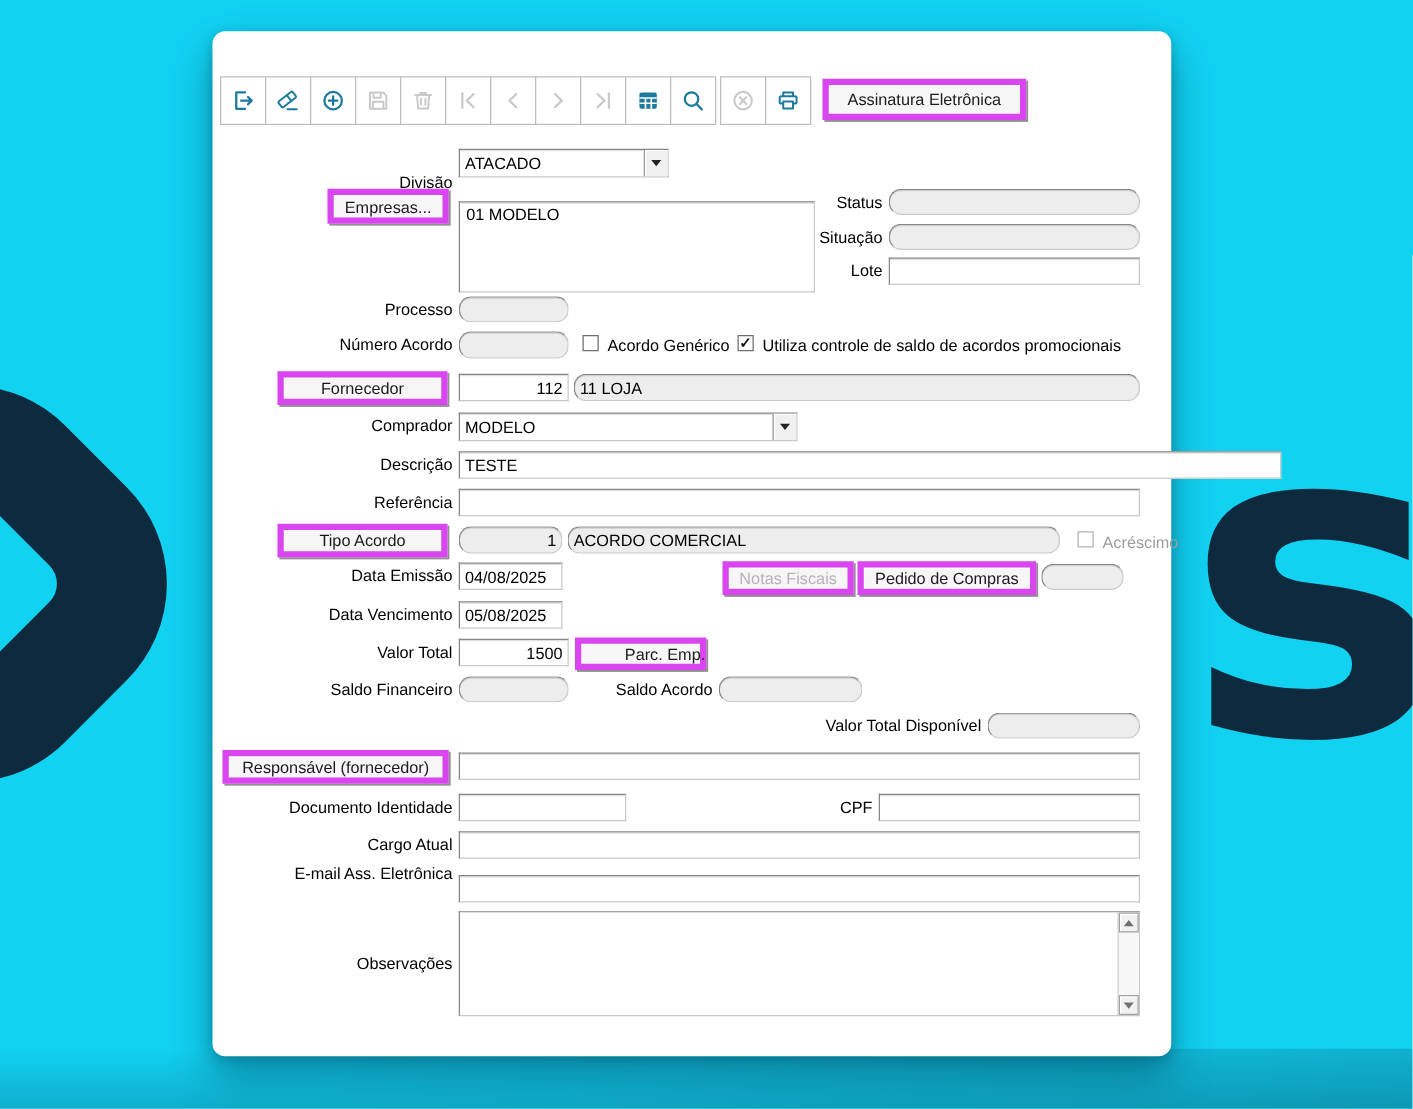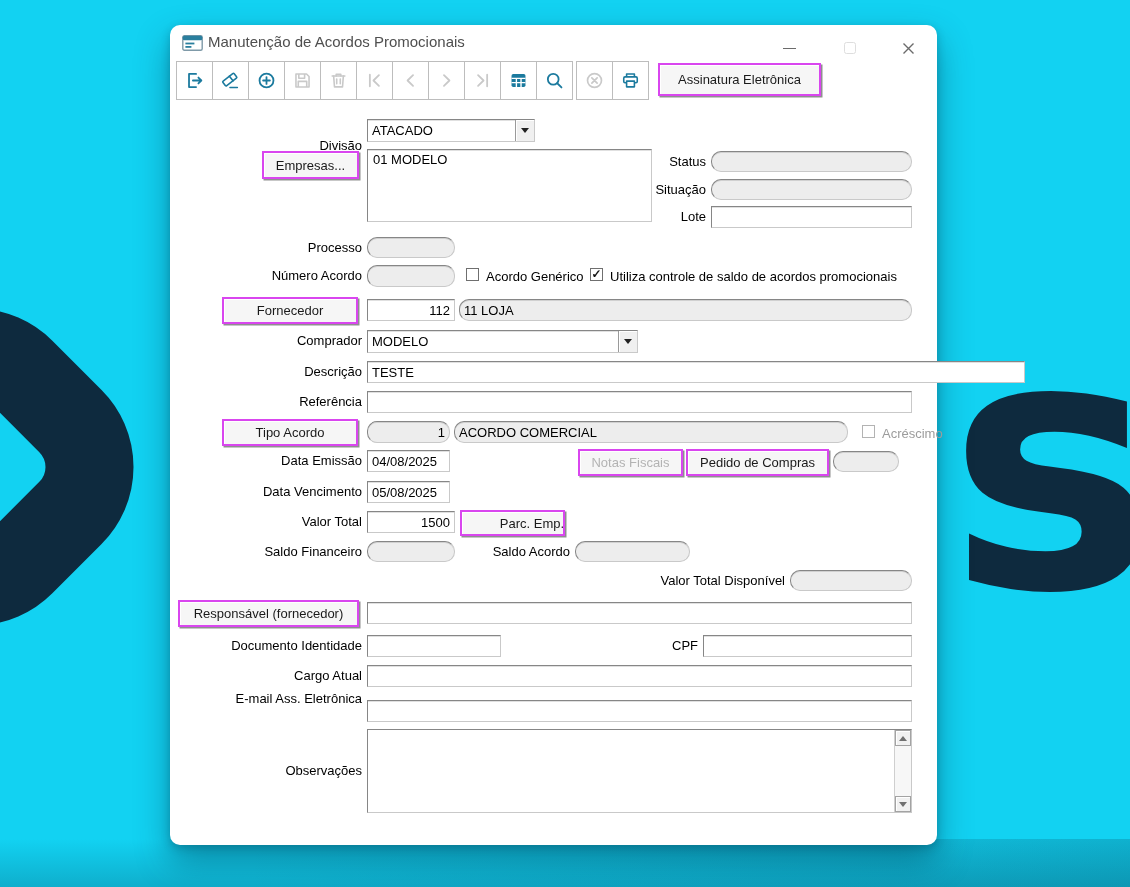--- a/index.html
+++ b/index.html
@@ -33,21 +33,21 @@
 
   .tbtn {
     position:absolute; top:36px; width:37px; height:39px;
     background:#fff; border:1px solid #bdbdbd;
     display:flex; align-items:center; justify-content:center; color:#1b7a9e;
   }
   .tbtn.dis { color:#c9c9c9; }
   .ic { display:block; }
 
   .btn3d {
-    position:absolute; background:#f6f6f6; border:2px solid #d946ef;
+    position:absolute; background:#f6f6f6; border:5px solid #d946ef;
     box-shadow: inset 1px 1px 0 #ffffff, 1.5px 1.5px 0 #8f8f8f;
     font-size:13px; color:#1a1a1a; text-align:center;
     display:flex; align-items:center; justify-content:center; white-space:nowrap;
     font-family:"Liberation Sans", sans-serif;
   }
   .btn3d.dis { color:#b3b3b3; }
 
   .lbl { position:absolute; height:16px; font-size:13px; color:#000; text-align:right; white-space:nowrap; }
   .lbl.dis { color:#9c9c9c; }
 
@@ -103,40 +103,20 @@
 <body>
 
 <svg width="400" height="400" viewBox="0 0 400 400" style="position:absolute; left:-225px; top:267px;">
   <rect x="100" y="100" width="200" height="200" rx="65" fill="none" stroke="#0e2a3e" stroke-width="88" transform="rotate(45 200 200)"></rect>
 </svg>
 <div class="letter-s">s</div>
 <div class="bottom-shade"></div>
 
 <div class="dialog">
 
-  <div class="titlebar">
-    <svg class="ic" style="position:absolute;left:12px;top:10px" width="21" height="16" viewBox="0 0 21 16">
-      <rect x="0.8" y="0.8" width="19.4" height="14.4" rx="1.5" fill="#ffffff" stroke="#7f9aa8" stroke-width="1.4"></rect>
-      <rect x="0.8" y="0.8" width="19.4" height="4.4" rx="1.5" fill="#2a7f9e"></rect>
-      <rect x="3.4" y="7.6" width="9" height="1.8" fill="#2a7f9e"></rect>
-      <rect x="3.4" y="11" width="6" height="1.8" fill="#2a7f9e"></rect>
-    </svg>
-    <div class="title-text">Manutenção de Acordos Promocionais</div>
-    <div class="capbtn" style="left:605px;">
-        <span class="min-glyph"></span>
-      </div>
-    <div class="capbtn" style="left:666px;">
-        <span class="max-glyph"></span>
-      </div>
-    <div class="capbtn" style="left:724px;">
-      <svg width="15" height="15" viewBox="0 0 15 15">
-          <path d="M2.5 2.5 L12.5 12.5 M12.5 2.5 L2.5 12.5" stroke="#6b6b6b" stroke-width="1.4"></path>
-        </svg>
-    </div>
-  </div>
 
   <div class="tbtn" style="left:6px;">
     <svg class="ic" width="19" height="19" viewBox="0 0 18 18" fill="none" stroke="currentColor" stroke-width="1.7" stroke-linecap="round" stroke-linejoin="round">
         <path d="M10.5 2.8 H3.8 v12.4 h6.7"></path>
         <path d="M7.5 9 h8 M12.7 6.2 L15.5 9 l-2.8 2.8"></path>
       </svg>
   </div>
   <div class="tbtn" style="left:42px;">
     <svg class="ic" width="19" height="19" viewBox="0 0 18 18" fill="none" stroke="currentColor" stroke-width="1.5" stroke-linecap="round" stroke-linejoin="round">
         <g transform="rotate(-38 8.5 8)">
@@ -219,21 +199,21 @@
 
   <div class="lbl" style="left:0;width:192px;top:97px;margin-top:16px;">Divisão</div>
   <div class="combo" style="left:197px;top:94px;width:168px;height:23px;">
     <span class="val">ATACADO</span>
     <span class="drop">
         <span class="tri-down"></span>
       </span>
   </div>
 
   <button class="btn3d" style="left:92px;top:126px;width:97px;height:28px;">Empresas...</button>
-  <div class="listbox" style="left:197px;top:124px;width:285px;height:73px;">
+  <div class="listbox" style="left:197px;top:136px;width:285px;height:73px;">
     <div class="item">01 MODELO</div>
   </div>
 
   <div class="lbl" style="left:400px;width:136px;top:129px;">Status</div>
   <input class="tf ro" readonly="" style="left: 541px; top: 126px; width: 201px; height: 21px;">
   <div class="lbl" style="left:400px;width:136px;top:157px;">Situação</div>
   <input class="tf ro" readonly="" style="left: 541px; top: 154px; width: 201px; height: 21px;">
   <div class="lbl" style="left:400px;width:136px;top:184px;">Lote</div>
   <input class="tf" style="left: 541px; top: 181px; width: 201px; height: 22px;">
 

